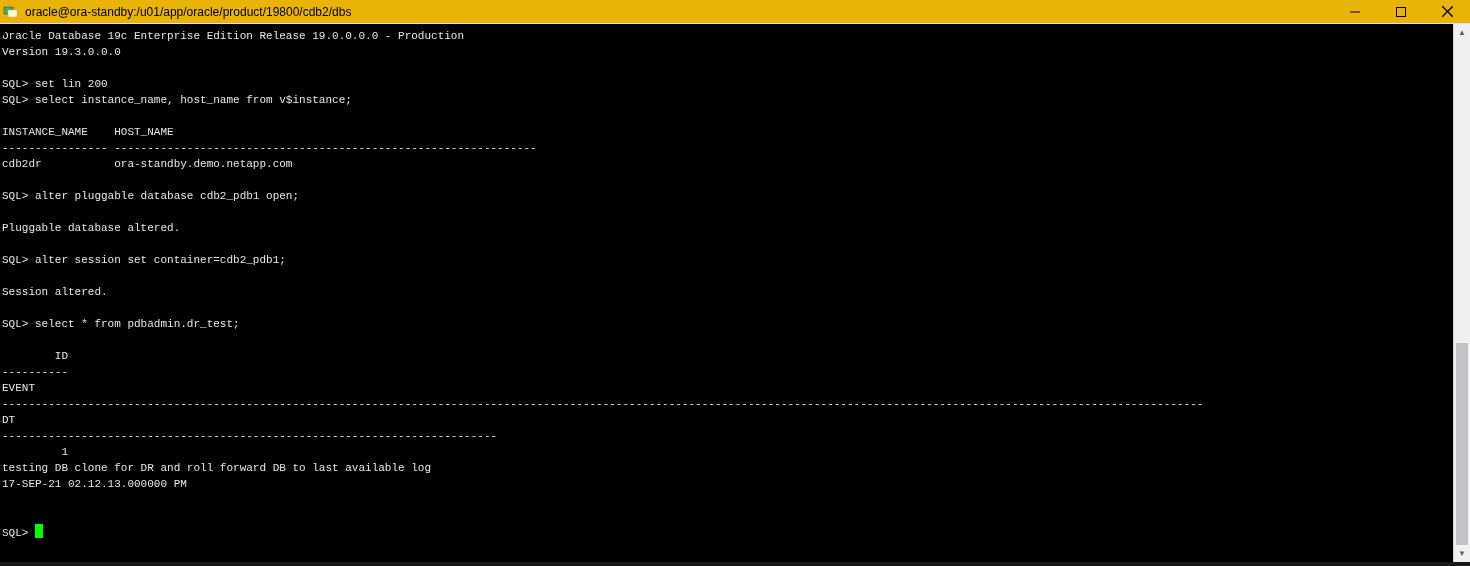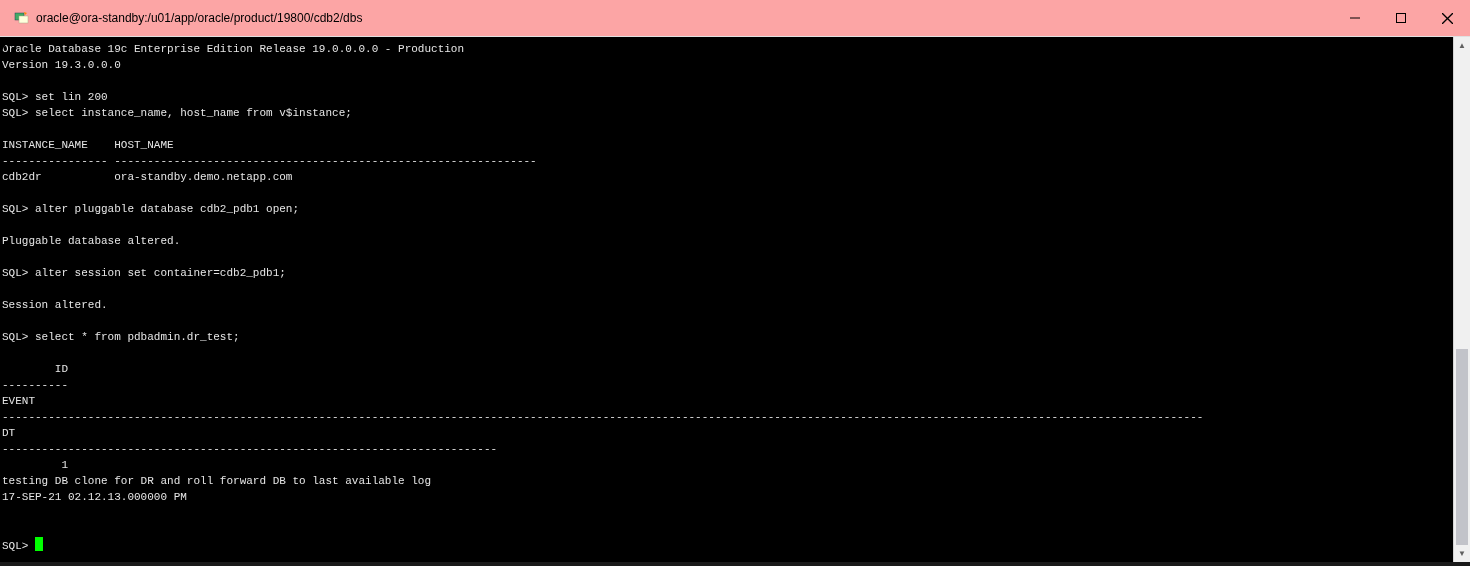--- a/index.html
+++ b/index.html
@@ -6,26 +6,26 @@
     body {
       font-family: "Segoe UI", Tahoma, sans-serif;
       background: #f0f0f0;
       width: 1470px;
       height: 566px;
       overflow: hidden;
       display: flex;
       flex-direction: column;
     }
     .titlebar {
-      height: 37px;
-      background: #fca5a5;
+      height: 24px;
+      background: #eab308;
       border-bottom: 1px solid #e0e0e0;
       display: flex;
       align-items: center;
-      padding-left: 14px;
+      padding-left: 3px;
       font-size: 12px;
       color: #000;
     }
     .titlebar .app-icon {
       width: 16px;
       height: 16px;
       margin-right: 6px;
       display: inline-flex;
       align-items: center;
       justify-content: center;

